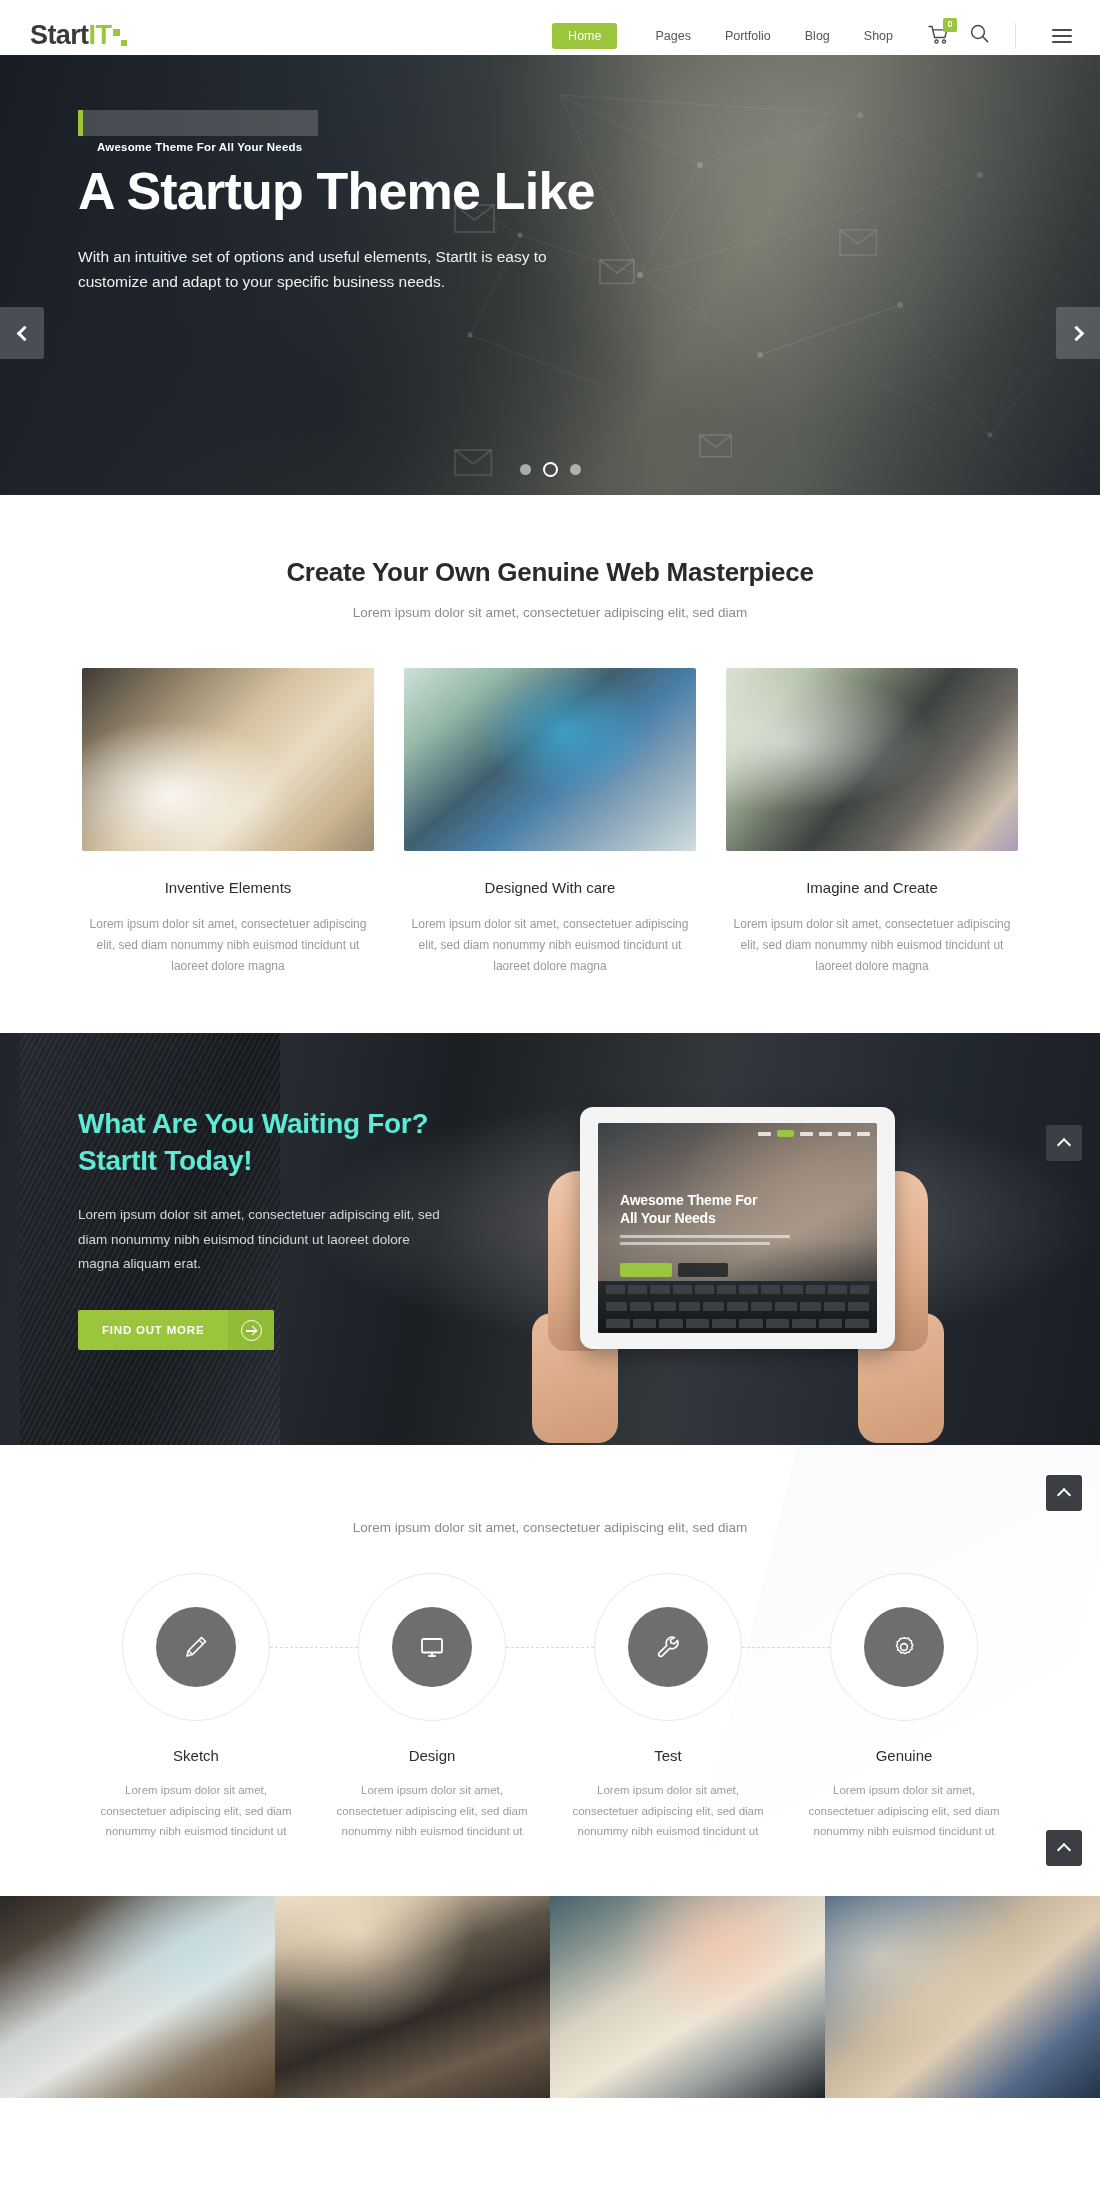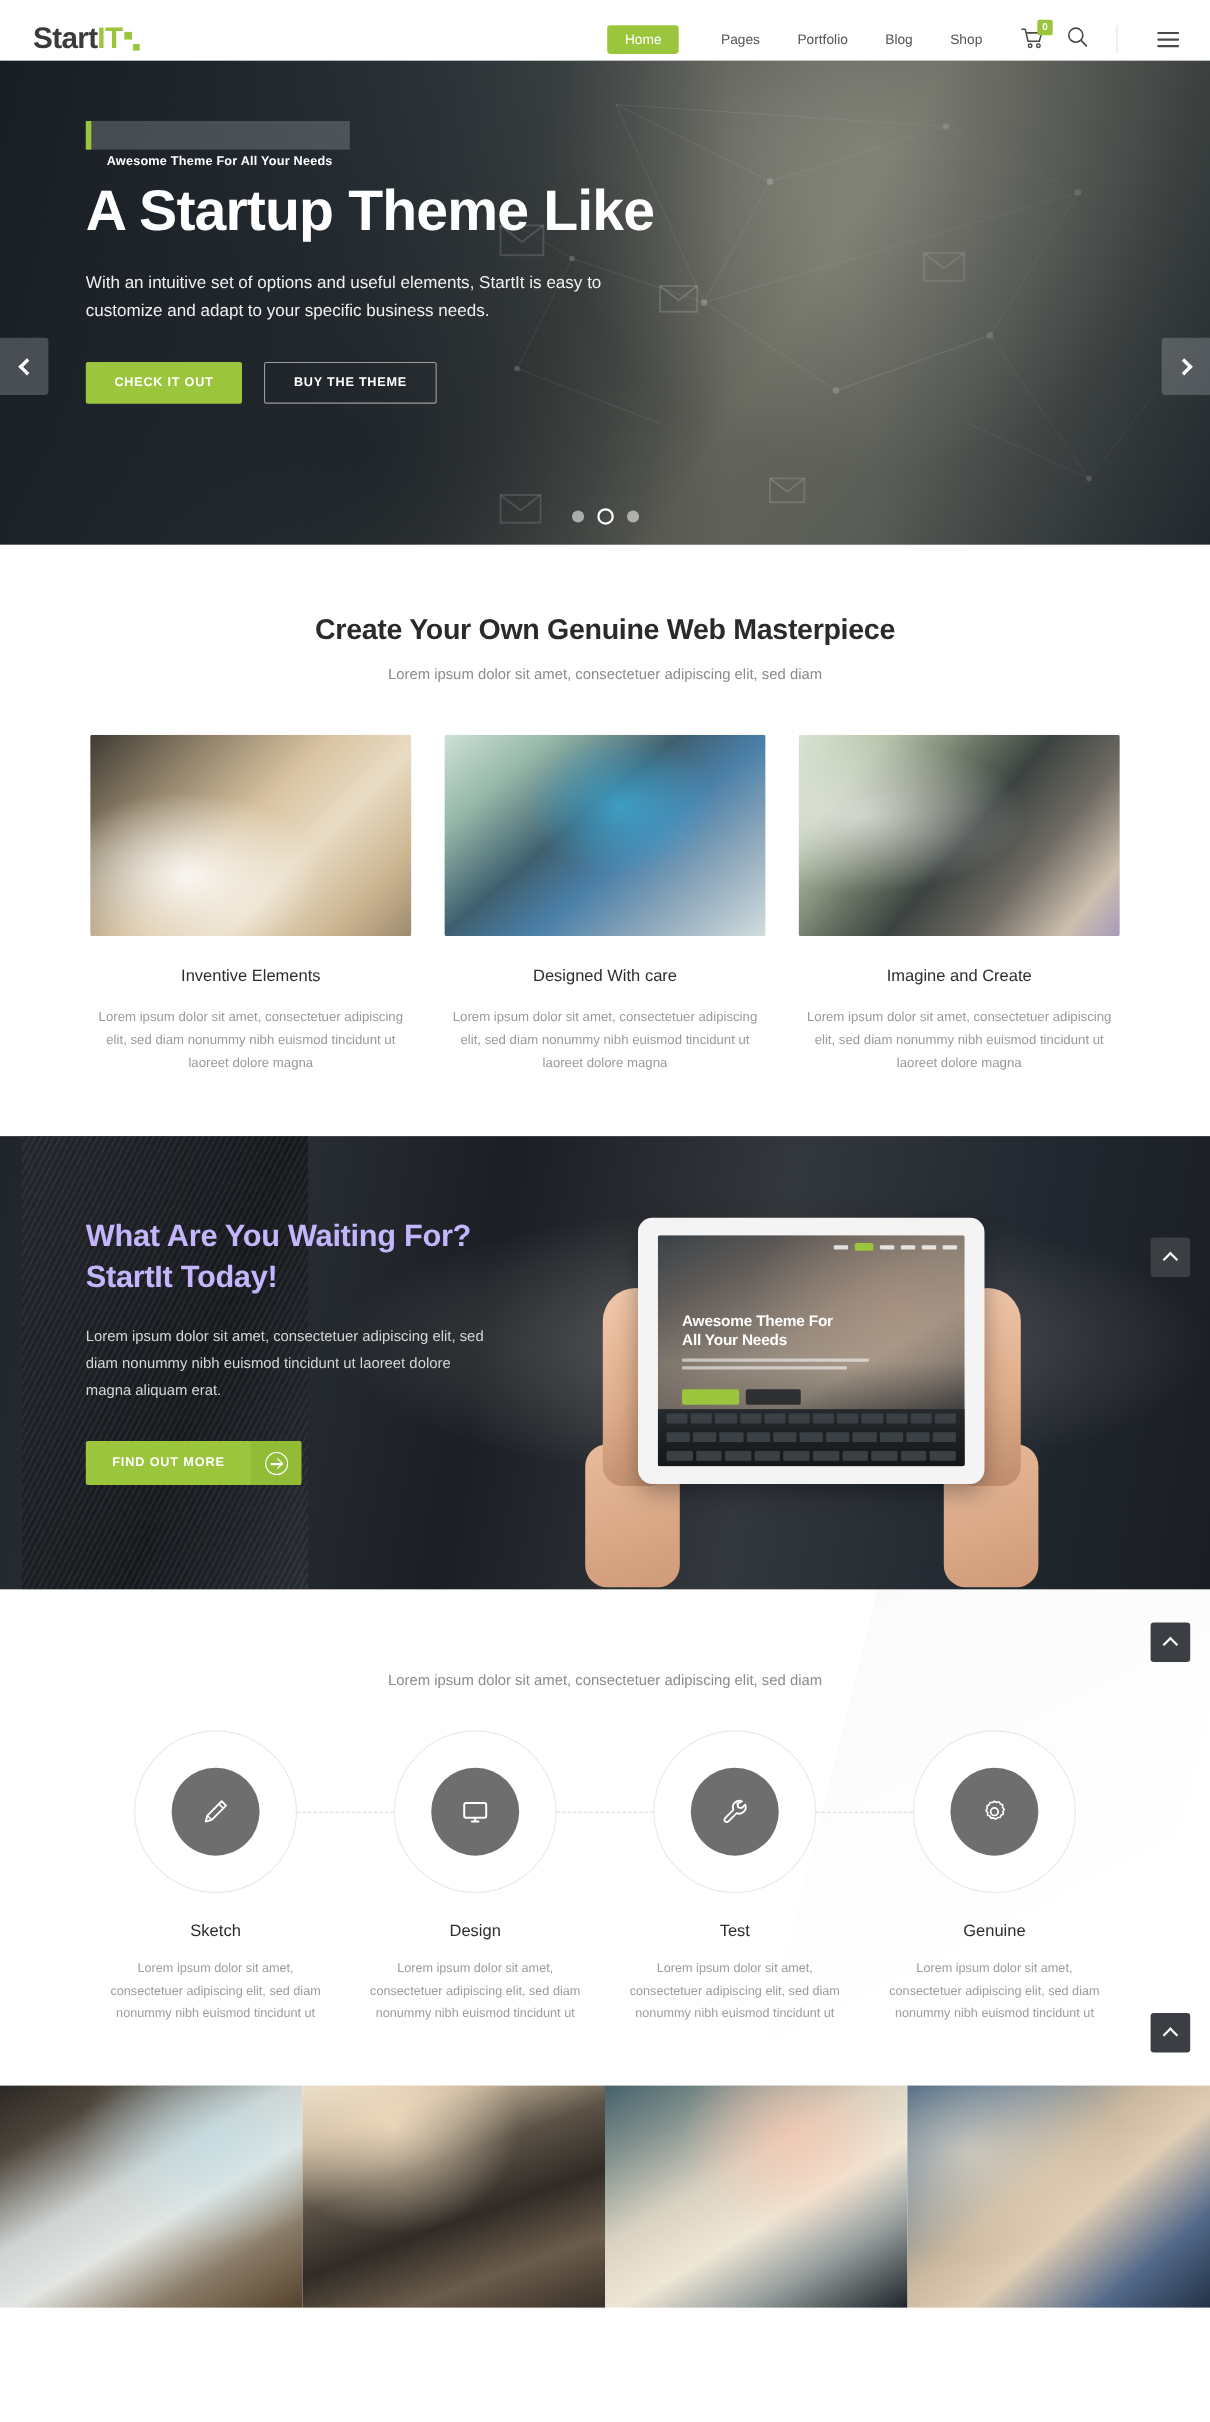--- a/index.html
+++ b/index.html
@@ -302,21 +302,21 @@
   }
   .dark-inner {
     position: relative; z-index: 3;
     padding: 72px 0 0 78px;
     width: 560px;
   }
   .dark-inner h2 {
     font-size: 28px;
     line-height: 1.33;
     font-weight: 700;
-    color: #c4b5fd;
+    color: #5eead4;
     letter-spacing: -0.3px;
   }
   .dark-inner p {
     margin-top: 24px;
     font-size: 13.5px;
     line-height: 1.8;
     color: #d6d6d6;
     font-weight: 300;
     max-width: 370px;
   }
@@ -620,24 +620,20 @@
 
     <div class="hero-inner">
       <div class="tagline">
         <span class="bar"></span>
         <span class="txt">Awesome Theme For All Your Needs</span>
       </div>
       <h1>
         <span>A Startup Theme Like</span><br>
       </h1>
       <p class="sub">With an intuitive set of options and useful elements, StartIt is easy to customize and adapt to your specific business needs.</p>
-      <div class="hero-btns">
-        <button class="btn-green">CHECK IT OUT</button>
-        <button class="btn-ghost">BUY THE THEME</button>
-      </div>
     </div>
 
     <div class="hero-arrow left">
       <span class="chev l"></span>
     </div>
     <div class="hero-arrow right">
       <span class="chev r"></span>
     </div>
 
     <div class="dots">

